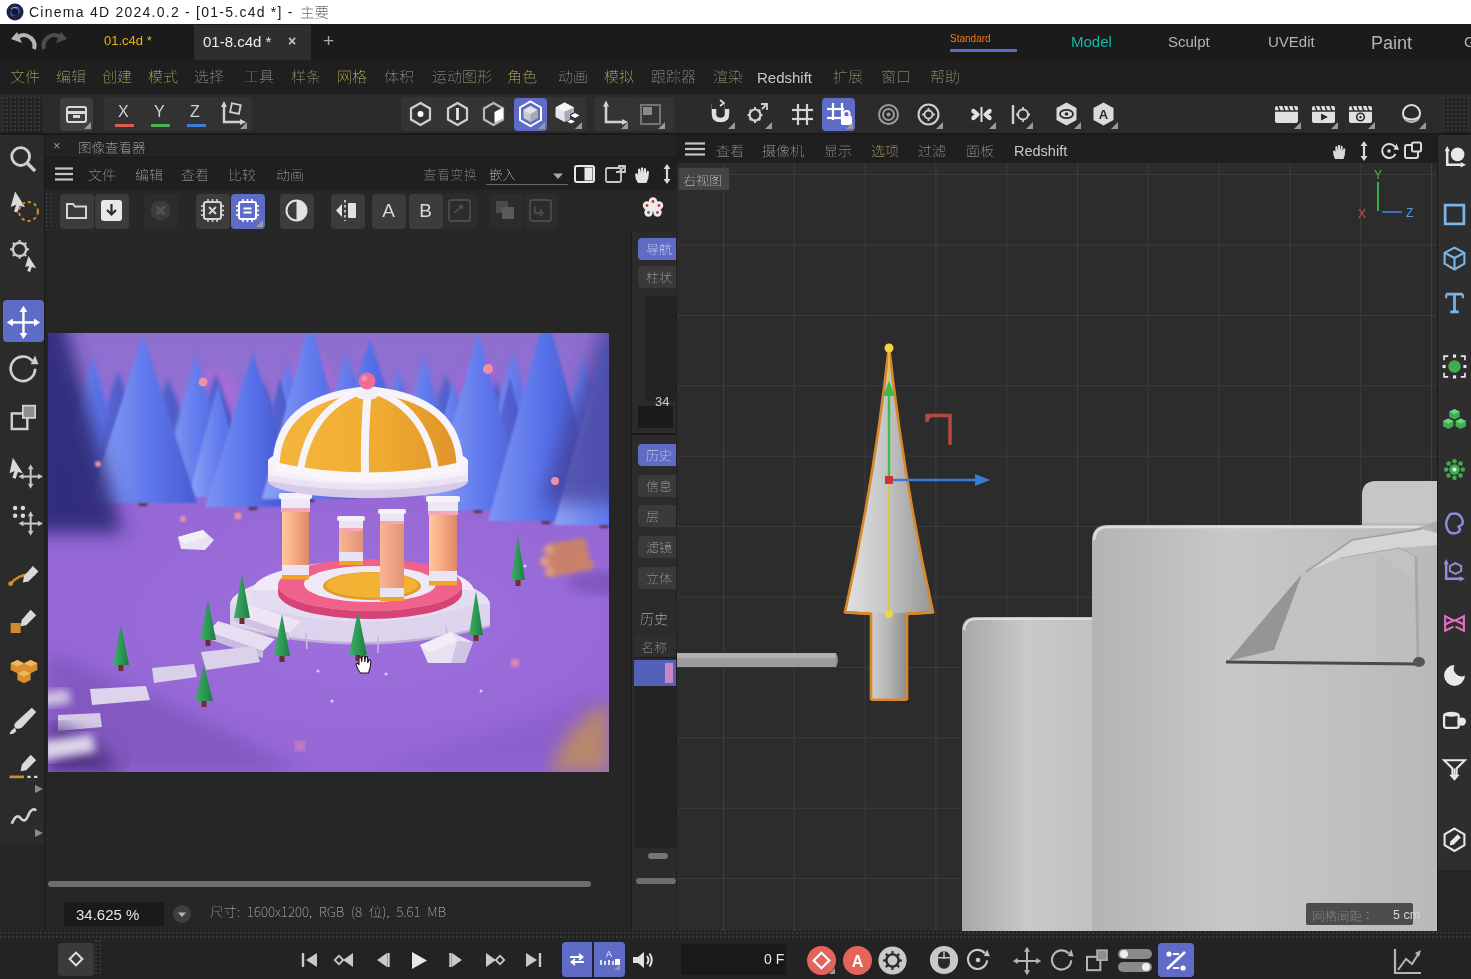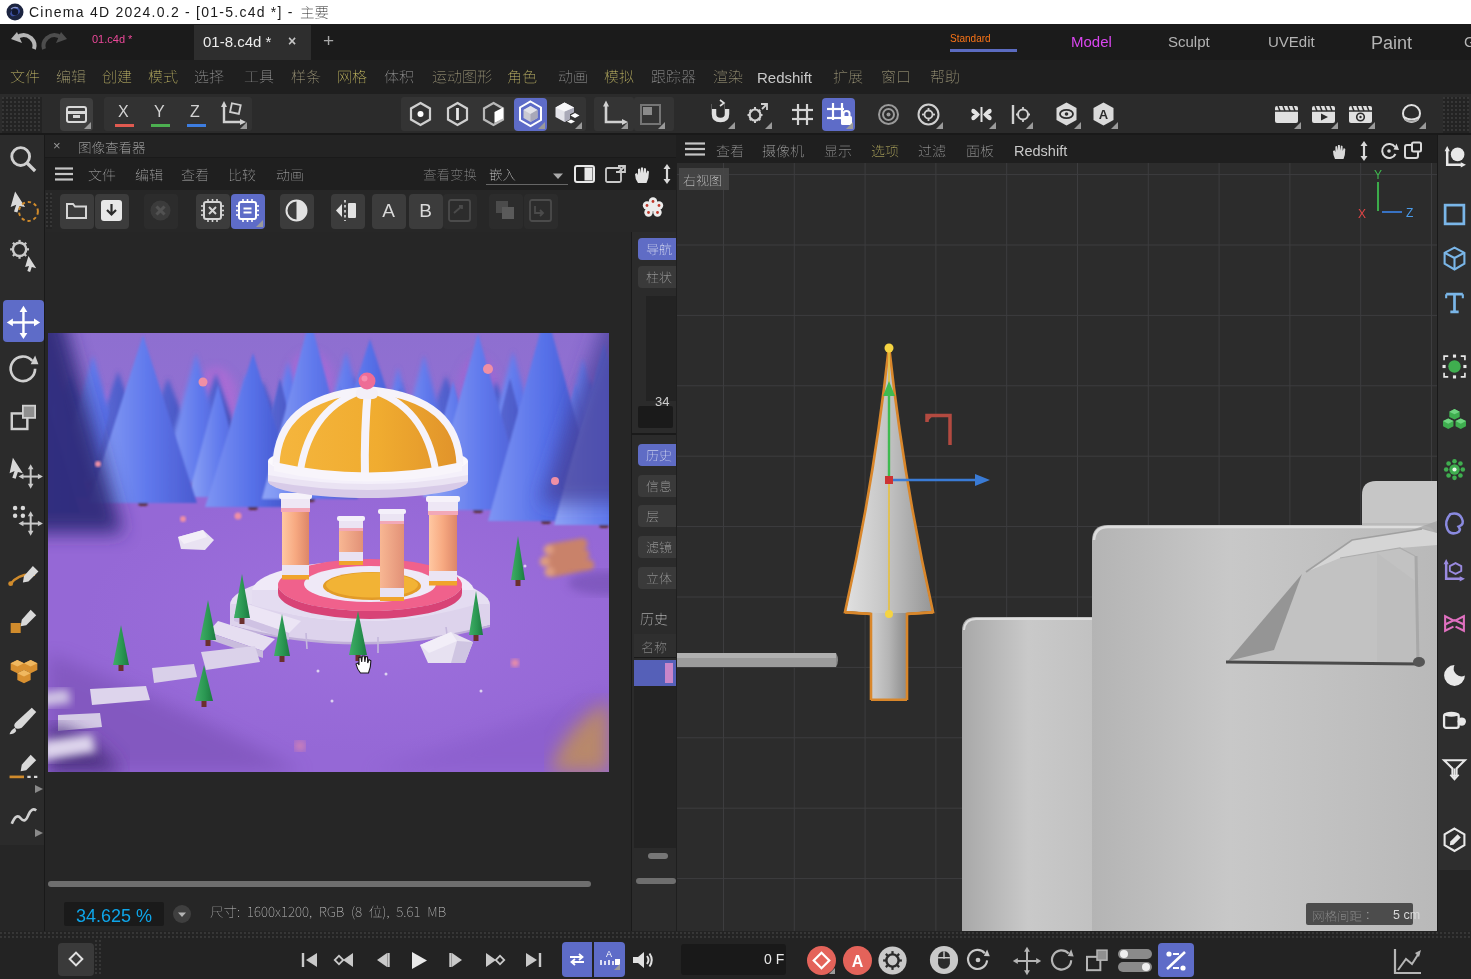--- a/index.html
+++ b/index.html
@@ -29,27 +29,27 @@
   </svg>
 <div class="ab" style="left:0;top:24px;width:1471px;height:36px;background:#1b1b1b"></div>
 <svg class="ab" style="left:10px;top:30px" width="58" height="24">
 <path d="M6 8 Q14 2 21 8 Q26 13 24 19" fill="none" stroke="#b5b5b5" stroke-width="4"></path>
 <path d="M1 9 L12 13 L7 2 Z" fill="#b5b5b5"></path>
 <g opacity=".45">
       <path d="M52 8 Q44 2 37 8 Q32 13 34 19" fill="none" stroke="#8a8a8a" stroke-width="4"></path>
 <path d="M57 9 L46 13 L51 2 Z" fill="#8a8a8a"></path>
     </g>
 </svg>
-<div class="t" style="left:92px;top:33px;font-size:11px;color:#ec4899">01.c4d *</div>
+<div class="t" style="left:104px;top:33px;font-size:13px;color:#eab308">01.c4d *</div>
 <div class="ab" style="left:194px;top:25px;width:117px;height:35px;background:#2e2e2e"></div>
 <div class="t" style="left:203px;top:33px;font-size:15px;color:#ececec">01-8.c4d *</div>
 <div class="t" style="left:288px;top:33px;font-size:14px;color:#c5c5c5;font-weight:bold">×</div>
 <div class="t" style="left:323px;top:30px;font-size:19px;color:#a8a8a8">+</div>
 <div class="t" style="left:950px;top:33px;font-size:10px;color:#f97316">Standard</div>
-<div class="t" style="left:1071px;top:33px;font-size:15px;color:#d946ef">Model</div>
+<div class="t" style="left:1071px;top:33px;font-size:15px;color:#14b8a6">Model</div>
 <div class="t" style="left:1168px;top:33px;font-size:15px;color:#b4b4b4">Sculpt</div>
 <div class="t" style="left:1268px;top:33px;font-size:15px;color:#b4b4b4">UVEdit</div>
 <div class="t" style="left:1371px;top:33px;font-size:18px;color:#b4b4b4">Paint</div>
 <div class="t" style="left:1464px;top:33px;font-size:15px;color:#b4b4b4">G</div>
 <div class="ab" style="left:950px;top:49px;width:67px;height:3px;background:#5b6bc0"></div>
 <div class="ab" style="left:0;top:60px;width:1471px;height:34px;background:#1f1f1f"></div>
 <svg class="ab " style="left:10px;top:66.7px" width="34" height="22">
     <g transform="translate(0 15.3) scale(0.015000)" fill="#d3c76f">
       <g transform="translate(0 0) scale(1 -1)">
         <path d="M758 634 788 623Q721 443 622 312Q522 180 385 88Q248 -4 68 -67Q66 -64 62 -58Q59 -53 55 -48Q51 -42 47 -39Q227 20 363 110Q499 201 596 330Q694 459 758 634ZM235 633Q297 470 400 336Q502 201 642 105Q781 9 955 -38Q952 -41 948 -46Q944 -51 940 -56Q936 -60 933 -65Q758 -15 618 82Q478 180 375 318Q272 455 208 623ZM56 646H948V617H56ZM434 824 462 833Q488 797 513 753Q538 709 551 678L522 667Q510 698 485 742Q460 787 434 824Z"></path>
@@ -1067,21 +1067,21 @@
       <circle cx="433" cy="358" r="1.5"></circle>
       <circle cx="284" cy="368" r="1.5"></circle>
       <circle cx="477" cy="233" r="1.5"></circle>
     </g>
     <g transform="translate(303 318)">
 <path d="M9.5 22 Q6 18 5 13 L7 12 L8 14 L8 6.5 L10 6 L10.7 11 L11.3 5 L13.3 5 L13.9 11 L14.6 5.5 L16.5 6 L16.7 12 L18 8.5 L19.9 9.7 Q19.9 16 17.5 22 Z" fill="#ffffff" stroke="#1a1a1a" stroke-width="1.1"></path>
     </g>
   </svg>
 <div class="ab" style="left:48px;top:881px;width:543px;height:6px;background:#6e6e6e;border-radius:3px"></div>
 <div class="ab" style="left:64px;top:902px;width:100px;height:24px;background:#1a1a1a;border-radius:2px"></div>
-<div class="t" style="left:76px;top:906px;font-size:18px;color:#0ea5e9">34.625 %</div>
+<div class="t" style="left:76px;top:906px;font-size:15px;color:#e5e5e5">34.625 %</div>
 <svg class="ab" style="left:172px;top:904px" width="20" height="20">
     <circle cx="10" cy="10" r="9" fill="#3f3f3f"></circle>
     <path d="M6 8.5 L14 8.5 L10 13 Z" fill="#b5b5b5"></path>
   </svg>
 <div class="t" style="left:210px;top:905px;font-size:13.5px;color:#c8c8c8">⁠</div>
 <svg class="ab " style="left:210px;top:903.2px" width="240" height="20">
     <g transform="translate(0 13.8) scale(0.013500)" fill="#c8c8c8">
       <g transform="translate(0 0) scale(1 -1)">
         <path d="M556 427Q599 253 696 128Q792 3 946 -48Q942 -51 938 -56Q934 -60 930 -64Q927 -69 924 -73Q822 -35 744 35Q667 105 613 203Q559 301 529 421ZM209 767H845V409H209V438H816V737H209ZM196 767H226V501Q226 437 220 363Q215 289 199 212Q183 136 152 63Q120 -10 67 -73Q65 -69 60 -65Q56 -61 52 -58Q48 -54 44 -52Q96 9 126 79Q157 149 172 222Q187 296 192 368Q196 439 196 502Z"></path>
       </g>

